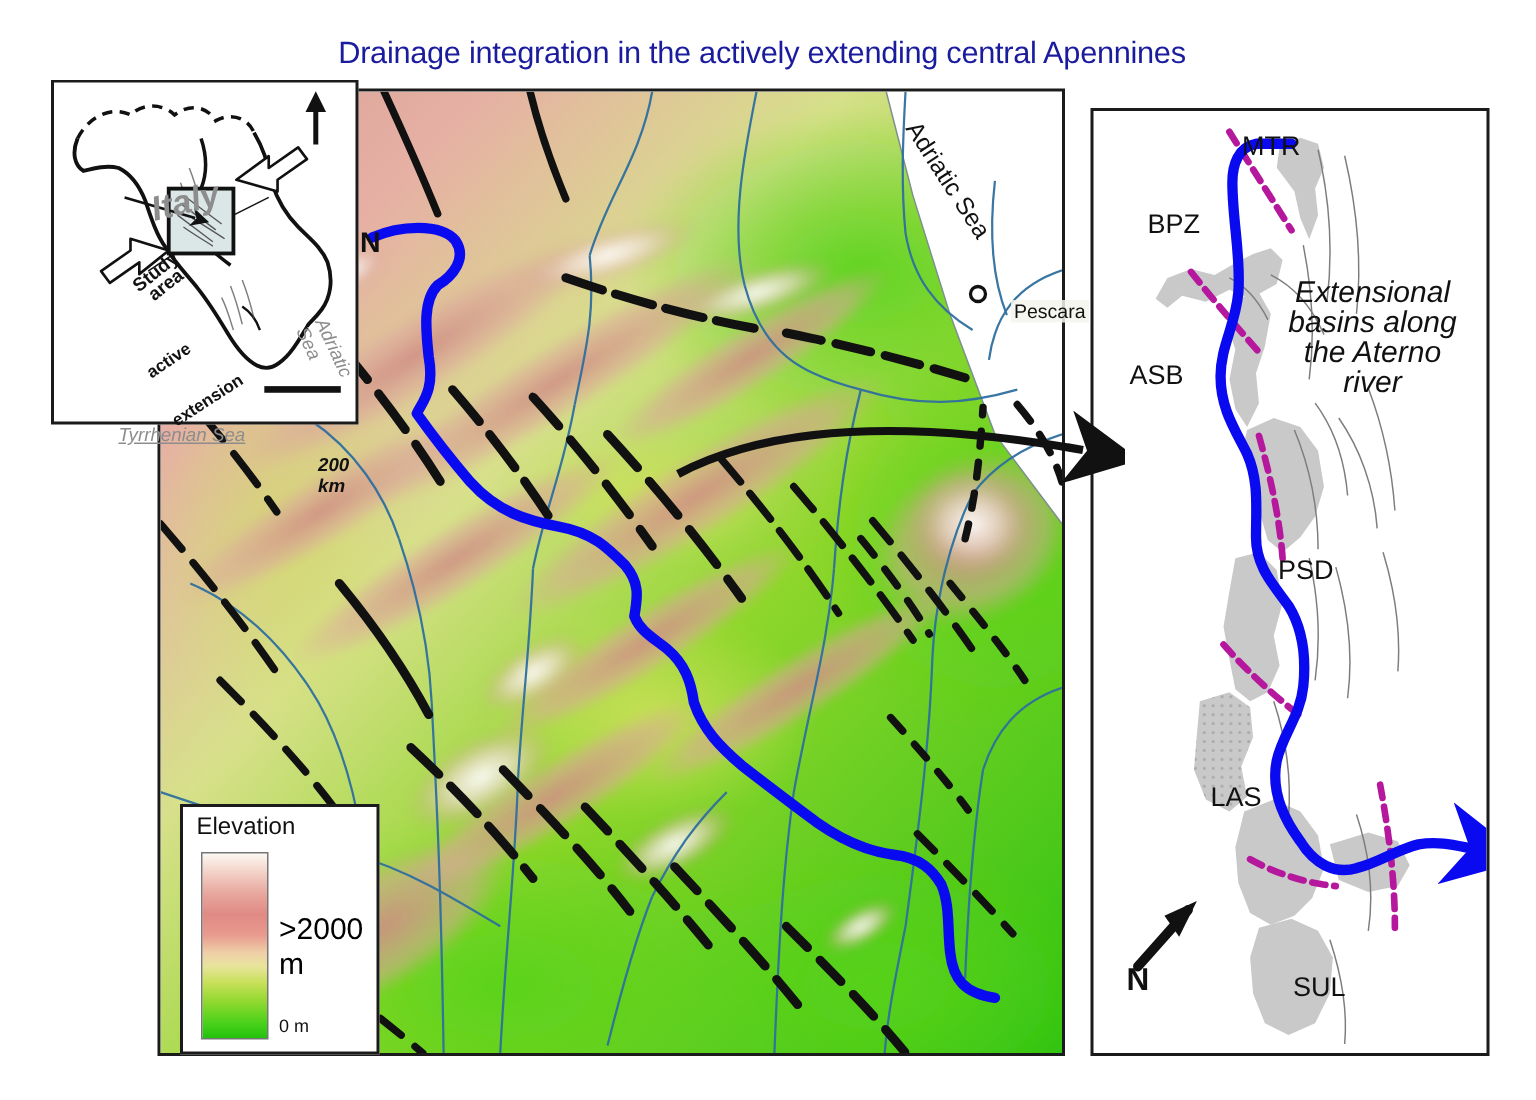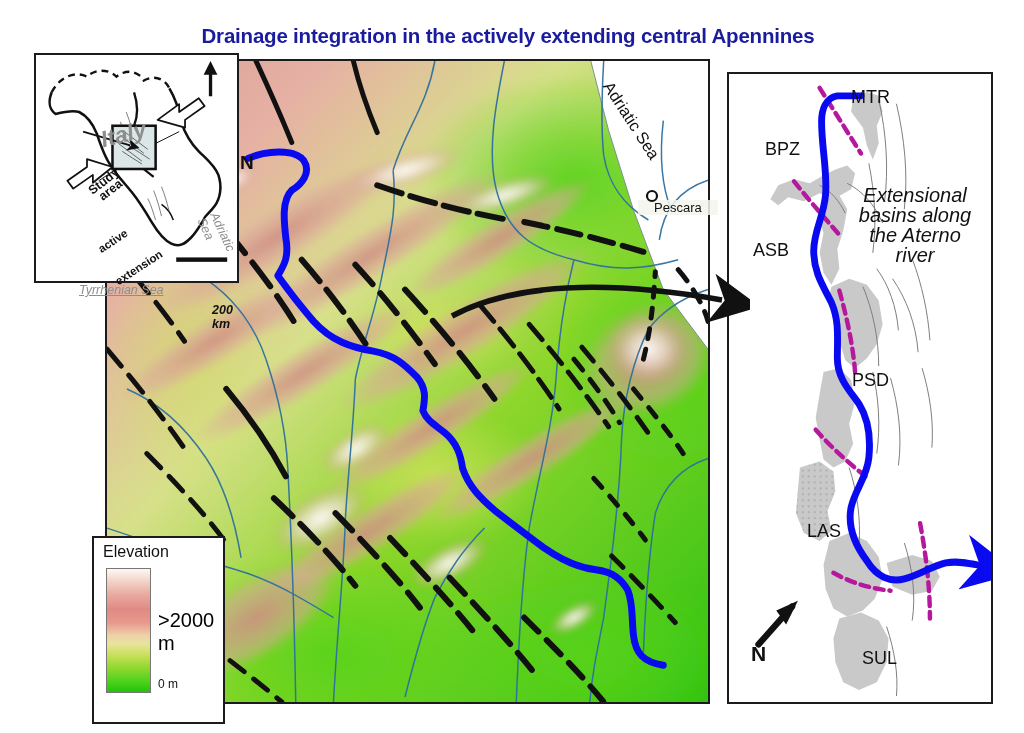--- a/index.html
+++ b/index.html
@@ -5,35 +5,35 @@
   html,body{margin:0;padding:0;background:#ffffff;}
   body{width:1024px;height:733px;position:relative;overflow:hidden;
        font-family:"Liberation Sans", sans-serif;}
 
   #figure{position:absolute;left:0;top:0;width:1024px;height:733px;}
 
   
   #title{
     position:absolute; left:0; top:24px; width:1024px;
     text-align:center; padding-right:8px;
-    font-size:20.5px; font-weight:bold; letter-spacing:-0.2px;
+    font-size:20.5px; font-weight:normal; letter-spacing:-0.2px;
     color:#1b1b9e; box-sizing:border-box;
   }
 
   
   .panel-border{position:absolute;border:2px solid #1b1b1b;box-sizing:border-box;background:#fff;}
   #main-panel{left:105px;top:59px;width:605px;height:645px;overflow:hidden;}
   #right-panel{left:727px;top:72px;width:266px;height:632px;overflow:hidden;}
   #inset-panel{left:34px;top:53px;width:205px;height:230px;z-index:6;}
 
   .panel-svg{position:absolute;left:0;top:0;width:100%;height:100%;display:block;}
 
   
   #legend{
-    position:absolute;left:92px;top:536px;width:133px;height:188px;
+    position:absolute;left:120px;top:536px;width:133px;height:167px;
     background:#ffffff;border:2px solid #1b1b1b;box-sizing:border-box;z-index:7;
   }
   #legend-title{position:absolute;left:9px;top:5px;font-size:16px;color:#111;}
   #legend-ramp{
     position:absolute;left:12px;top:30px;width:45px;height:125px;
     border:1px solid #777;box-sizing:border-box;
     background:linear-gradient(to bottom,
        #fdf8f4 0%, #f6ded4 7%, #e8a9a0 21%, #e08a84 33%,
        #e89a8e 44%, #efd0a8 54%, #e8e49c 61%, #c8e05a 70%,
        #93d830 80%, #4ad21a 92%, #22c20c 100%);
@@ -53,26 +53,26 @@
            transform:rotate(-33deg);transform-origin:left top;}
   #ins-adr{left:184px;top:155px;font-size:12.5px;color:#8d8d8d;font-style:italic;
            transform:rotate(65deg);transform-origin:left top;}
   #ins-tyr{left:43px;top:228px;font-size:12.5px;color:#8d8d8d;font-style:italic;text-decoration:underline;}
   #ins-n{left:204px;top:97px;font-size:19px;color:#111;font-weight:bold;}
   #ins-km{left:176px;top:248px;font-size:12.5px;color:#111;font-weight:bold;font-style:italic;}
 
   
   #lbl-adriatic{position:absolute;left:615px;top:78px;font-size:16.5px;color:#111;
                 transform:rotate(57deg);transform-origin:left top;z-index:5;}
-  #lbl-pescara{position:absolute;left:638px;top:200px;font-size:13px;color:#111;
-               background:rgba(245,245,238,.86);padding:0 16px;z-index:5;}
+  #lbl-pescara{position:absolute;left:674px;top:200px;font-size:13px;color:#111;
+               background:rgba(245,245,238,.86);padding:0 2px;z-index:5;}
 
   
   .rp-lbl{position:absolute;font-size:18px;color:#111;z-index:5;}
-  #rp-mtr{left:851px;top:87px;}
+  #rp-mtr{left:828px;top:87px;}
   #rp-bpz{left:765px;top:139px;}
   #rp-asb{left:753px;top:240px;}
   #rp-psd{left:852px;top:370px;}
   #rp-las{left:807px;top:486px;margin-top:35px;}
   #rp-sul{left:862px;top:648px;}
   #rp-note{position:absolute;left:845px;top:185px;width:140px;text-align:center;
            font-size:20px;font-style:italic;color:#111;line-height:20px;z-index:5;}
   #rp-n{position:absolute;left:751px;top:642px;font-size:21px;font-weight:bold;color:#111;z-index:5;}
 </style>
 </head>

